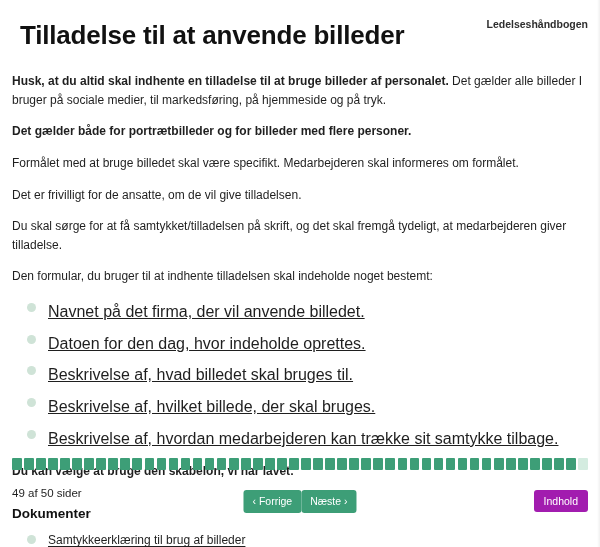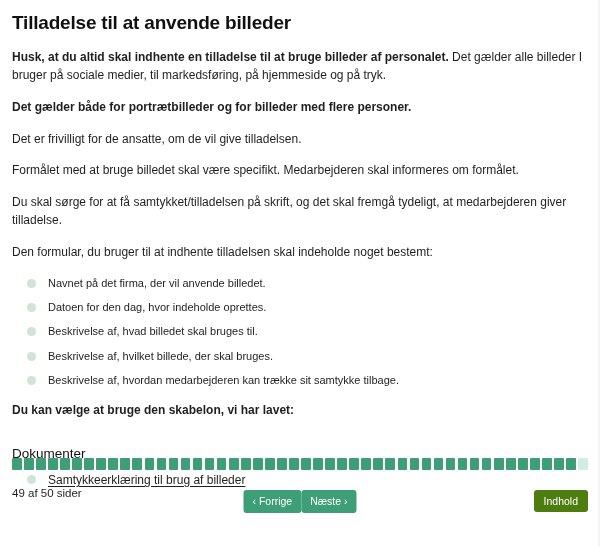--- a/index.html
+++ b/index.html
@@ -22,26 +22,26 @@
     box-sizing: border-box;
     padding: 0 12px;
   }
   .header-row {
     display: flex;
     align-items: flex-start;
     justify-content: space-between;
     padding-top: 12px;
   }
   .doc-title {
-    font-size: 19px;
+    font-size: 26px;
     font-weight: bold;
     color: #111111;
     letter-spacing: -0.2px;
     line-height: 1.2;
-    margin: 0;
+    margin: 8px;
   }
   .brand {
     font-size: 10.5px;
     font-weight: bold;
     color: #2e2e2e;
     padding-top: 6px;
     white-space: nowrap;
   }
   .body-text {
     font-size: 12px;
@@ -60,37 +60,38 @@
   }
   .list {
     list-style: none;
     margin: 14px 0 0 0;
     padding: 0;
   }
   .list li {
     position: relative;
     padding-left: 36px;
     margin-bottom: 8.5px;
-    font-size: 11px;
+    font-size: 16px;
     line-height: 1.45;
     color: #1f1f1f;
+    text-decoration: underline;
   }
   .list li .bullet {
     position: absolute;
     left: 15px;
     top: 3px;
     width: 9px;
     height: 9px;
     border-radius: 50%;
     background: #cfe3d7;
     display: block;
   }
   .section-heading {
     font-size: 13.5px;
-    font-weight: normal;
+    font-weight: bold;
     color: #111111;
     margin-top: 26px;
   }
   .doc-links {
     list-style: none;
     margin: 11px 0 0 0;
     padding: 0;
   }
   .doc-links li {
     position: relative;
@@ -161,21 +162,21 @@
     font-size: 10.5px;
     padding: 5px 9px;
     cursor: pointer;
     line-height: 1.2;
     white-space: nowrap;
   }
   .btn-right {
     position: absolute;
     right: 0;
     top: 6px;
-    background: #4d7c0f;
+    background: #a21caf;
     color: #ffffff;
     border: none;
     border-radius: 3px;
     font-size: 10.5px;
     padding: 5px 10px;
     cursor: pointer;
   }
   .edge-shadow {
     position: absolute;
     right: 0;
@@ -186,29 +187,30 @@
     pointer-events: none;
   }
 </style>
 </head>
 <body>
 
 <div class="page">
 
   <div class="header-row">
     <h1 class="doc-title">Tilladelse til at anvende billeder</h1>
+    <div class="brand">Ledelseshåndbogen</div>
   </div>
 
   <p class="body-text para"><span class="strong">Husk, at du altid skal indhente en tilladelse til at bruge billeder af personalet.</span><span> Det gælder alle billeder I bruger på sociale medier, til markedsføring, på hjemmeside og på tryk.</span></p>
 
   <p class="body-text para strong">Det gælder både for portrætbilleder og for billeder med flere personer.</p>
 
+  <p class="body-text para">Formålet med at bruge billedet skal være specifikt. Medarbejderen skal informeres om formålet.</p>
+
   <p class="body-text para">Det er frivilligt for de ansatte, om de vil give tilladelsen.</p>
-
-  <p class="body-text para">Formålet med at bruge billedet skal være specifikt. Medarbejderen skal informeres om formålet.</p>
 
   <p class="body-text para">Du skal sørge for at få samtykket/tilladelsen på skrift, og det skal fremgå tydeligt, at medarbejderen giver tilladelse.</p>
 
   <p class="body-text para">Den formular, du bruger til at indhente tilladelsen skal indeholde noget bestemt:</p>
 
   <ul class="list">
     <li><span class="bullet"></span><span>Navnet på det firma, der vil anvende billedet.</span></li>
     <li><span class="bullet"></span><span>Datoen for den dag, hvor indeholde oprettes.</span></li>
     <li><span class="bullet"></span><span>Beskrivelse af, hvad billedet skal bruges til.</span></li>
     <li><span class="bullet"></span><span>Beskrivelse af, hvilket billede, der skal bruges.</span></li>

